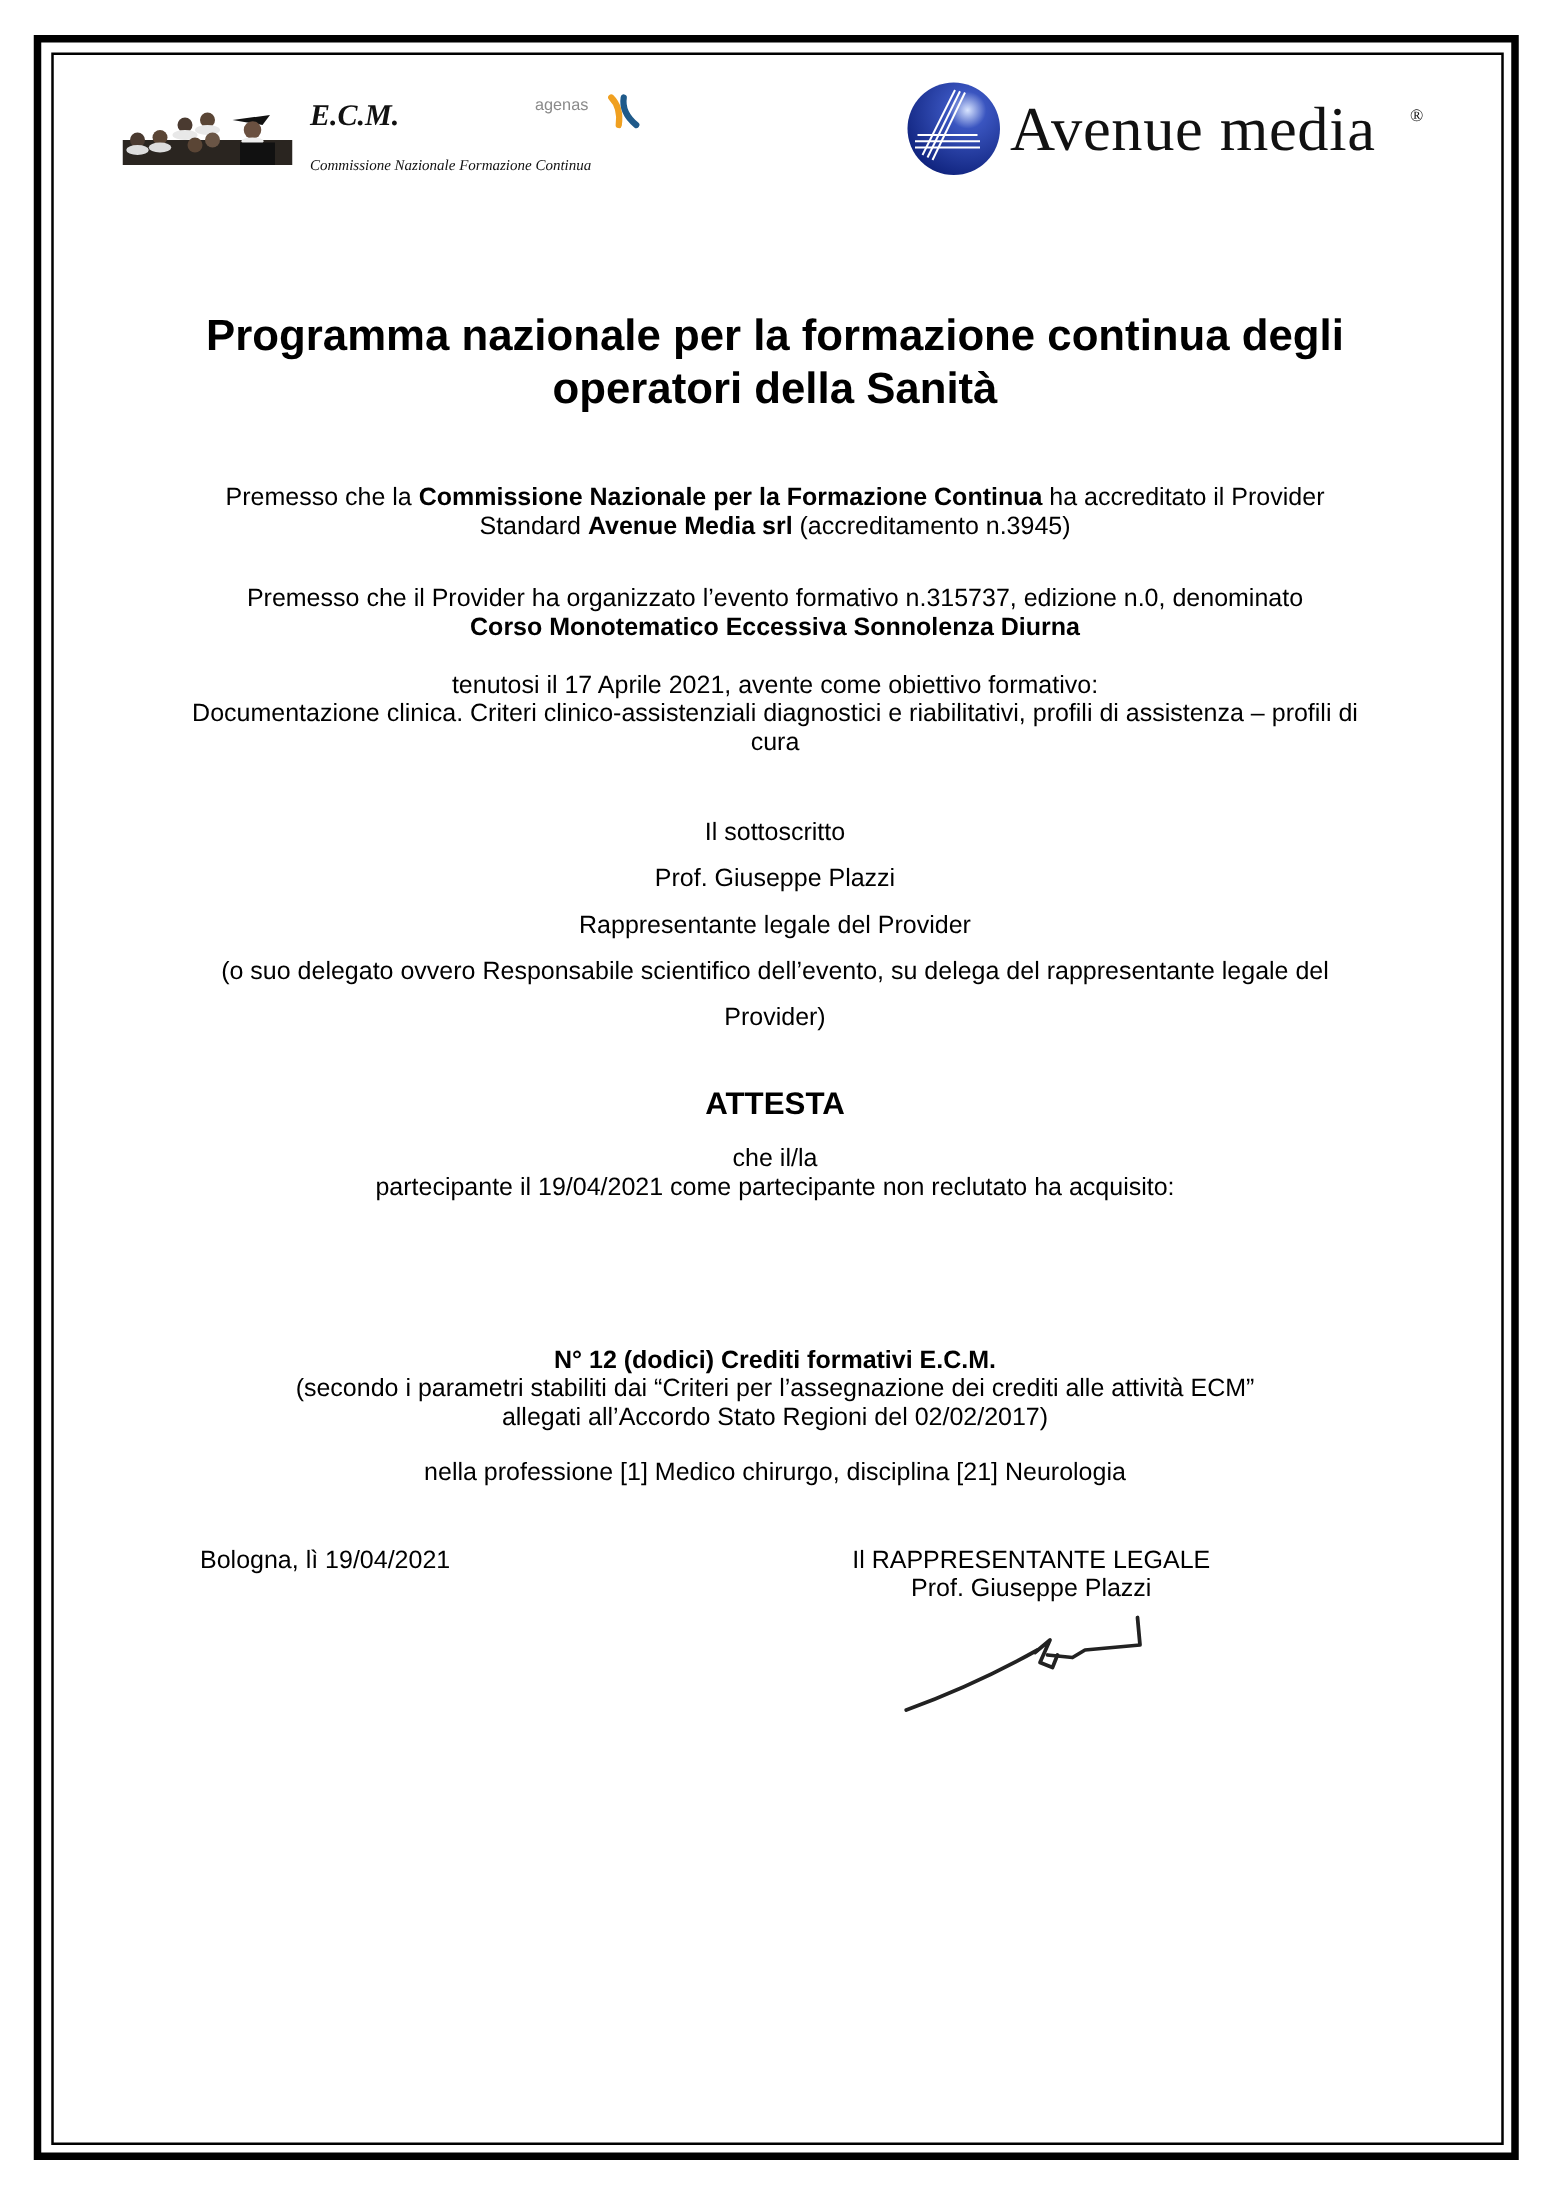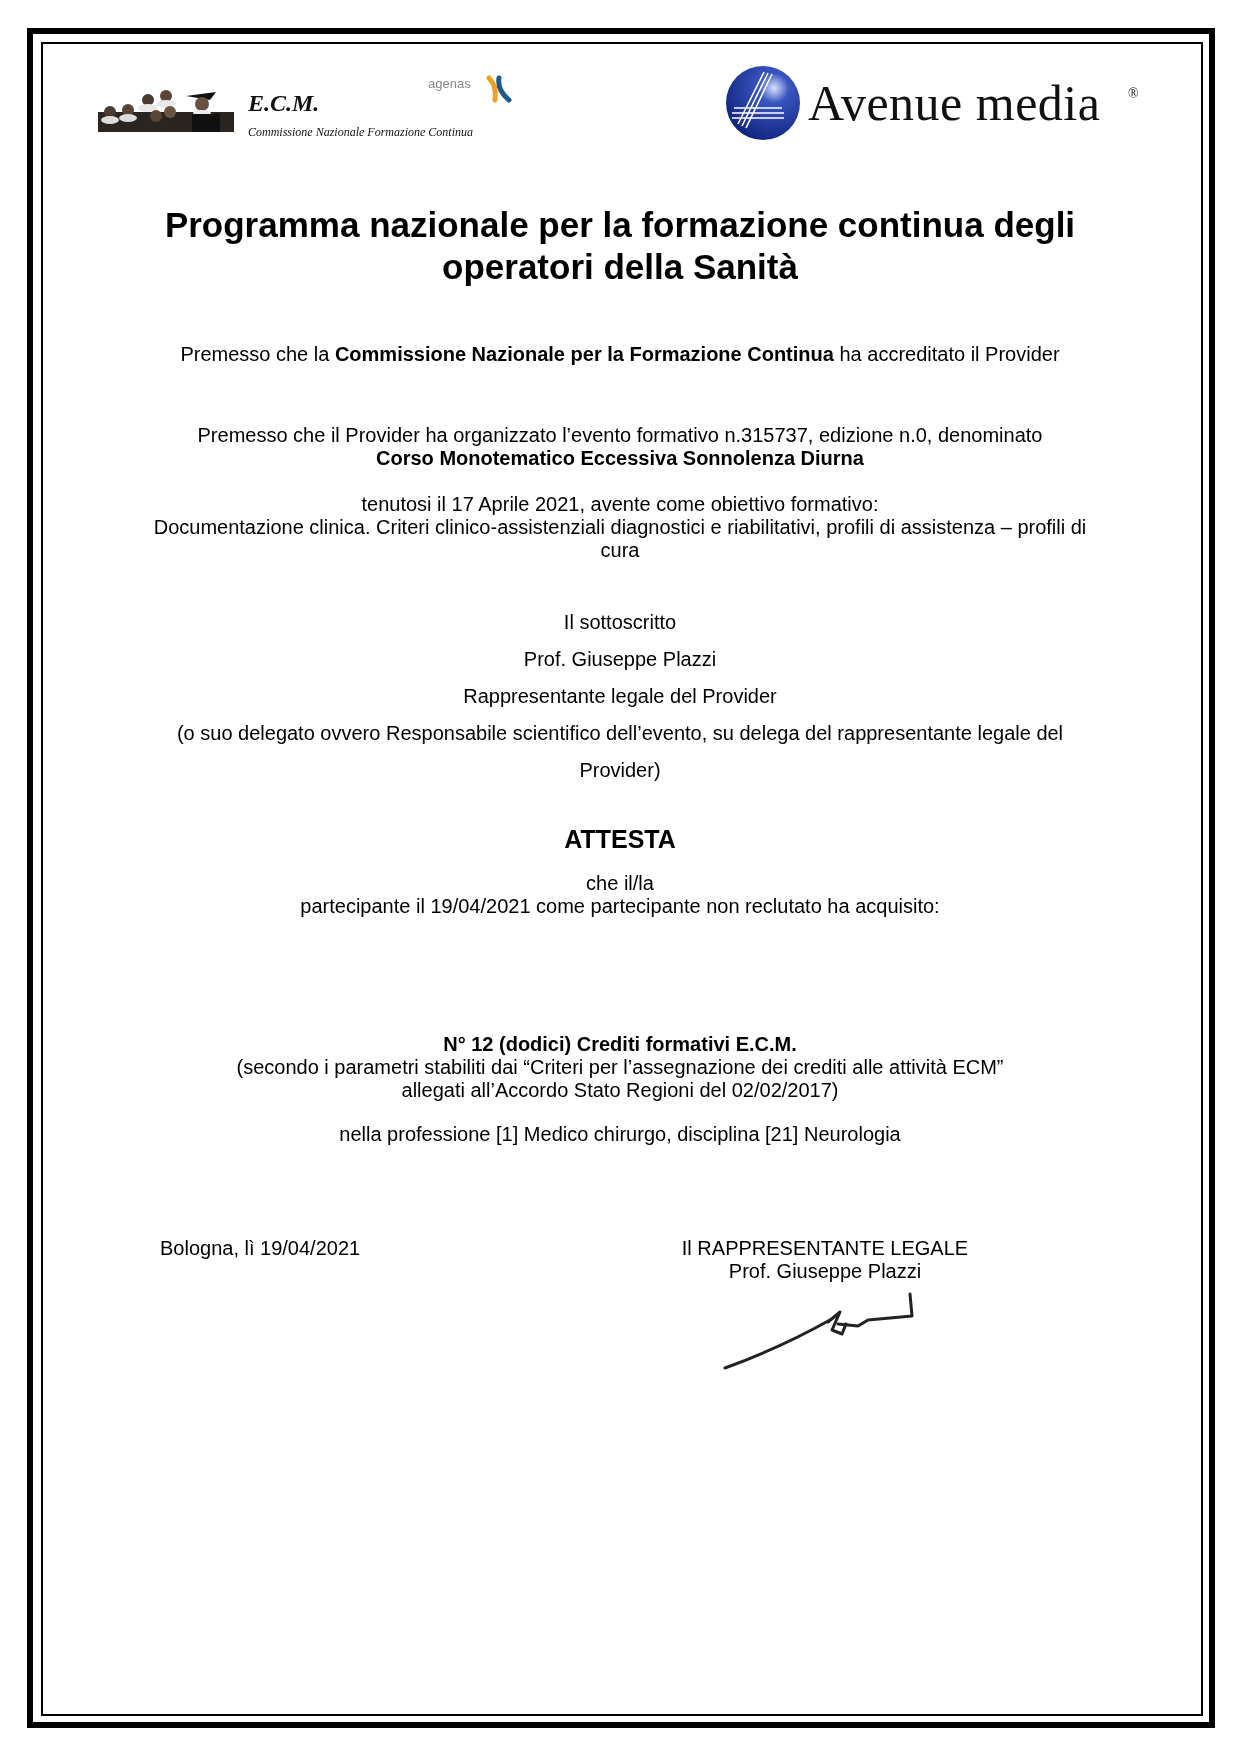--- a/index.html
+++ b/index.html
@@ -3,23 +3,23 @@
 <meta charset="utf-8">
 <style>
   html, body { margin: 0; padding: 0; background: #ffffff; }
   body { width: 1241px; height: 1755px; position: relative; overflow: hidden;
          font-family: "Liberation Sans", sans-serif; color: #000; }
   .outer-border { position: absolute; left: 27px; top: 28px; width: 1188px; height: 1700px;
                   border: 6px solid #000; box-sizing: border-box; }
   .inner-border { position: absolute; left: 41px; top: 42px; width: 1162px; height: 1674px;
                   border: 2px solid #000; box-sizing: border-box; }
   .abs { position: absolute; }
-  .center { left: 60px; width: 1120px; text-align: center; }
+  .center { left: 60px; width: 1120px; text-align: center; margin-top: 44px; }
   .logo-ecm-img { left: 98px; top: 82px; width: 136px; height: 50px; }
-  .ecm-title { left: 248px; top: 90px; font-family: "Liberation Serif", serif; font-style: italic;
+  .ecm-title { left: 248px; top: 80px; font-family: "Liberation Serif", serif; font-style: italic;
                font-size: 24px; font-weight: bold; color: #111; }
   .ecm-sub { left: 248px; top: 125px; font-family: "Liberation Serif", serif; font-style: italic;
              font-size: 12px; color: #111; }
   .agenas { left: 428px; top: 76px; font-size: 13px; color: #8a8a8a; }
   .agenas-mark { left: 485px; top: 74px; width: 30px; height: 30px; }
   .avenue-logo { left: 724px; top: 64px; width: 78px; height: 78px; }
   .avenue-text { left: 808px; top: 74px; font-family: "Liberation Serif", serif; font-size: 50px;
                  color: #111; letter-spacing: 0.5px; }
   .avenue-reg { left: 1128px; top: 86px; font-family: "Liberation Serif", serif; font-size: 14px; color: #111; }
   .title { top: 204px; font-size: 35px; font-weight: bold; line-height: 42px; }
@@ -83,20 +83,21 @@
 <div class="abs avenue-text">Avenue media</div>
 <div class="abs avenue-reg">®</div>
 
 <div class="abs center title">
   <div>Programma nazionale per la formazione continua degli</div>
   <div>operatori della Sanità</div>
 </div>
 
 <div class="abs center p" style="top:343px;text-align:center;">
   <div><span>Premesso che la </span><b>Commissione Nazionale per la Formazione Continua</b><span> ha accreditato il Provider</span></div>
+  <div><span>Standard </span><b>Avenue Media srl</b><span> (accreditamento n.3945)</span></div>
 </div>
 
 <div class="abs center p" style="top:424px;">
   <div>Premesso che il Provider ha organizzato l’evento formativo n.315737, edizione n.0, denominato</div>
   <div style="font-weight:bold;">Corso Monotematico Eccessiva Sonnolenza Diurna</div>
 </div>
 
 <div class="abs center p" style="top:493px; left:90px; width:1060px;">
   <div>tenutosi il 17 Aprile 2021, avente come obiettivo formativo:</div>
   <div>Documentazione clinica. Criteri clinico-assistenziali diagnostici e riabilitativi, profili di assistenza – profili di</div>

